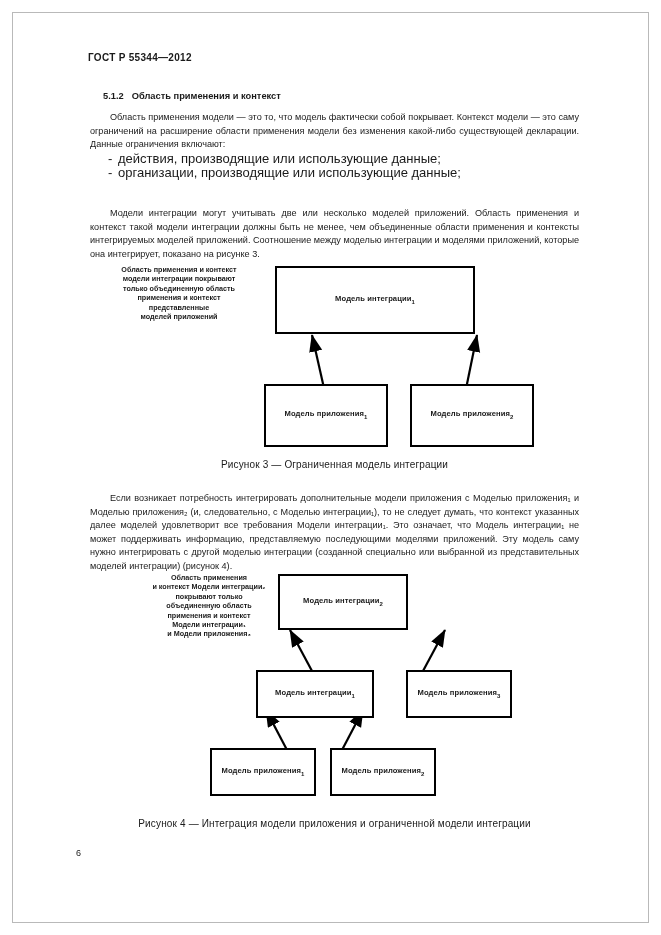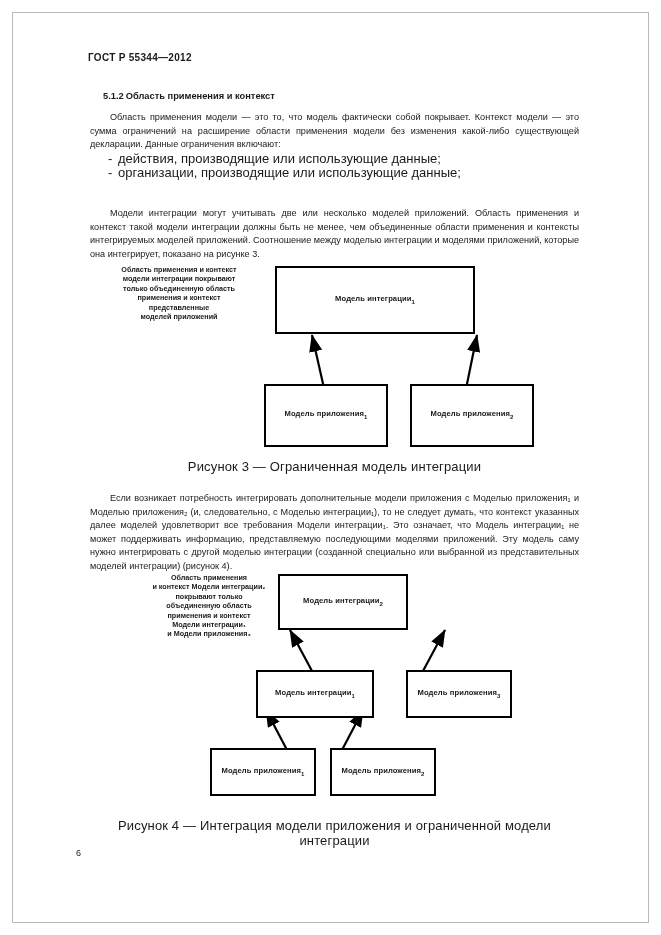--- a/index.html
+++ b/index.html
@@ -42,21 +42,21 @@
   }
 
   
   .section-heading {
     position: absolute;
     left: 103px;
     top: 91px;
     font-size: 9.3px;
     font-weight: bold;
   }
-  .section-heading .num { margin-right: 2px; }
+  .section-heading .num { margin-right: 8px; }
 
   .para {
     position: absolute;
     width: 489px;
     left: 90px;
     font-size: 9.1px;
     line-height: 13.6px;
     text-align: justify;
     text-justify: inter-word;
   }
@@ -91,21 +91,21 @@
   .fig2 { top: 570px; height: 255px; }
 
   .fig-canvas {
     position: absolute;
     inset: 0;
   }
   .fig-caption {
     position: absolute;
     width: 100%;
     text-align: center;
-    font-size: 13px;
+    font-size: 10px;
     letter-spacing: 0.15px;
   }
   .cap1 { top: 197px; }
   .cap2 { top: 248px; }
 
   .node {
     position: absolute;
     border: 2.2px solid #000;
     background: #fff;
     box-sizing: border-box;
@@ -156,21 +156,21 @@
 
   <div class="page-border"></div>
 
   <div class="doc-header">ГОСТ Р 55344—2012</div>
 
   <div class="section-heading">
     <span class="num">5.1.2</span><span>Область применения и контекст</span>
   </div>
 
   <div class="para p1">
-    <p>Область применения модели — это то, что модель фактически собой покрывает. Контекст модели — это сумма ограничений на расширение области применения модели без изменения какой-либо существующей декларации. Данные ограничения включают:</p>
+    <p>Область применения модели — это то, что модель фактически собой покрывает. Контекст модели — это саму ограничений на расширение области применения модели без изменения какой-либо существующей декларации. Данные ограничения включают:</p>
   </div>
 
   <div class="bullets">
     <div class="bullet">
       <span class="dash">-</span><span>действия, производящие или использующие данные;</span>
     </div>
     <div class="bullet">
       <span class="dash">-</span><span>организации, производящие или использующие данные;</span>
     </div>
   </div>

